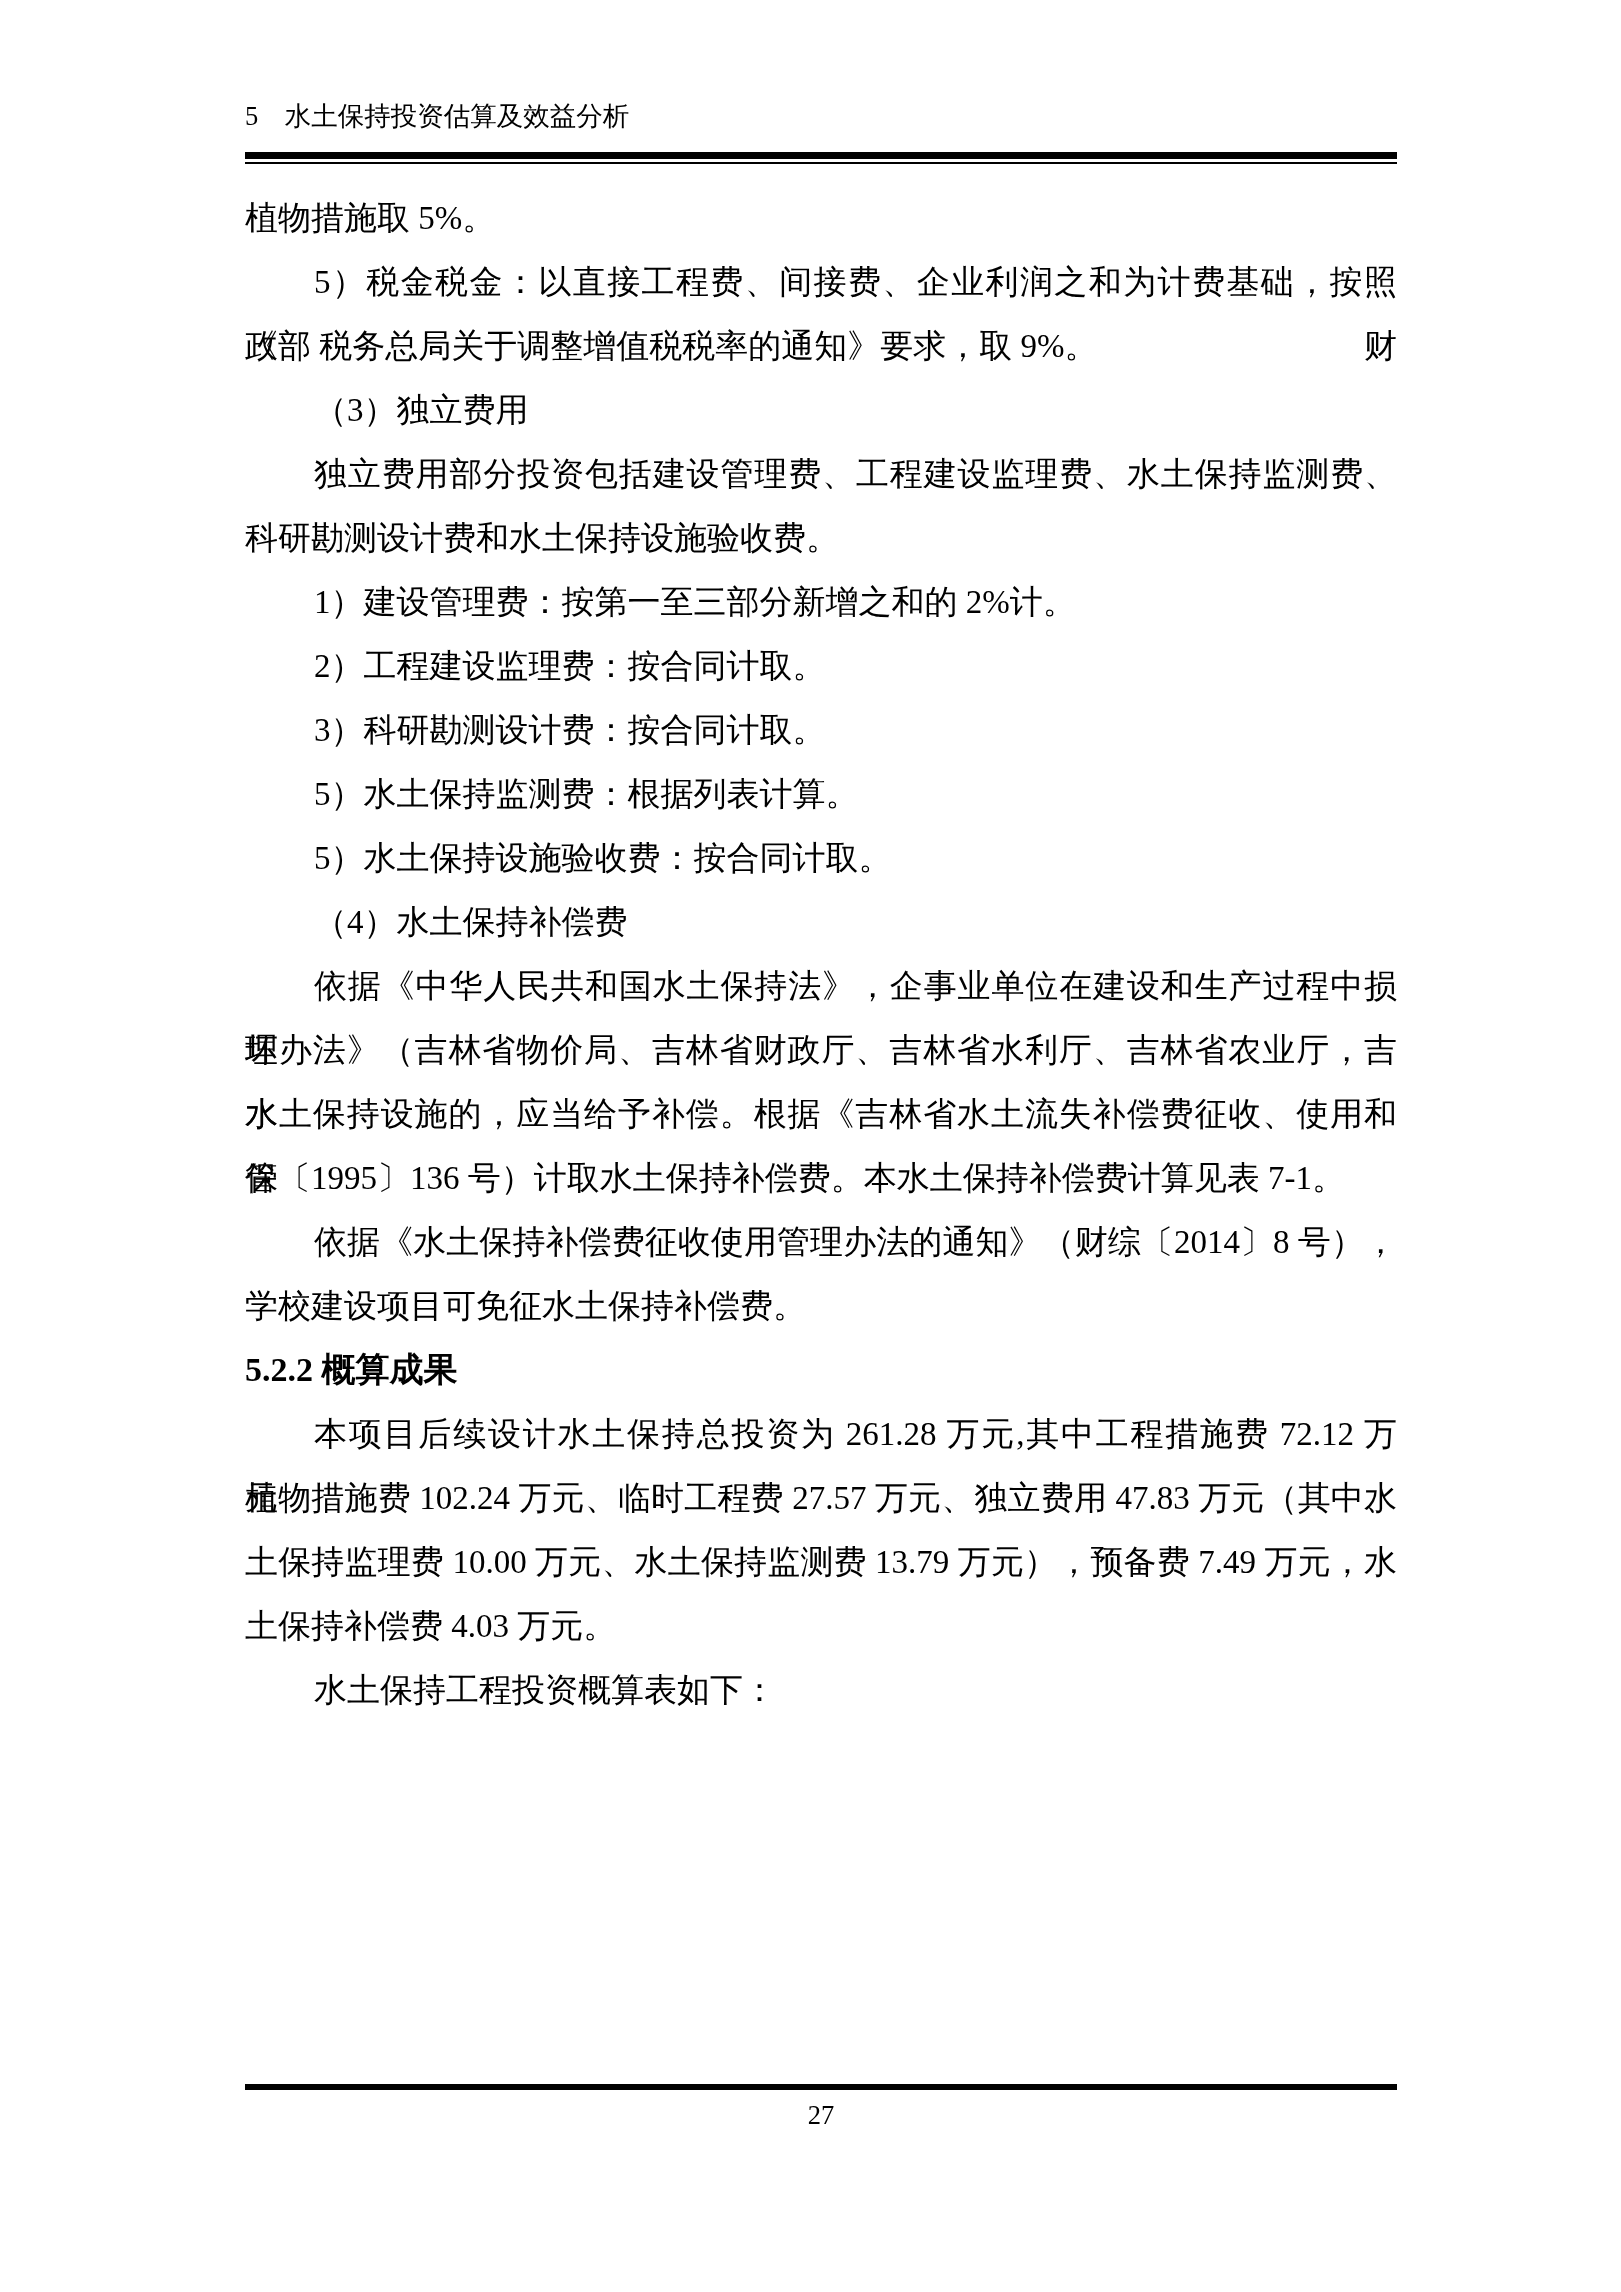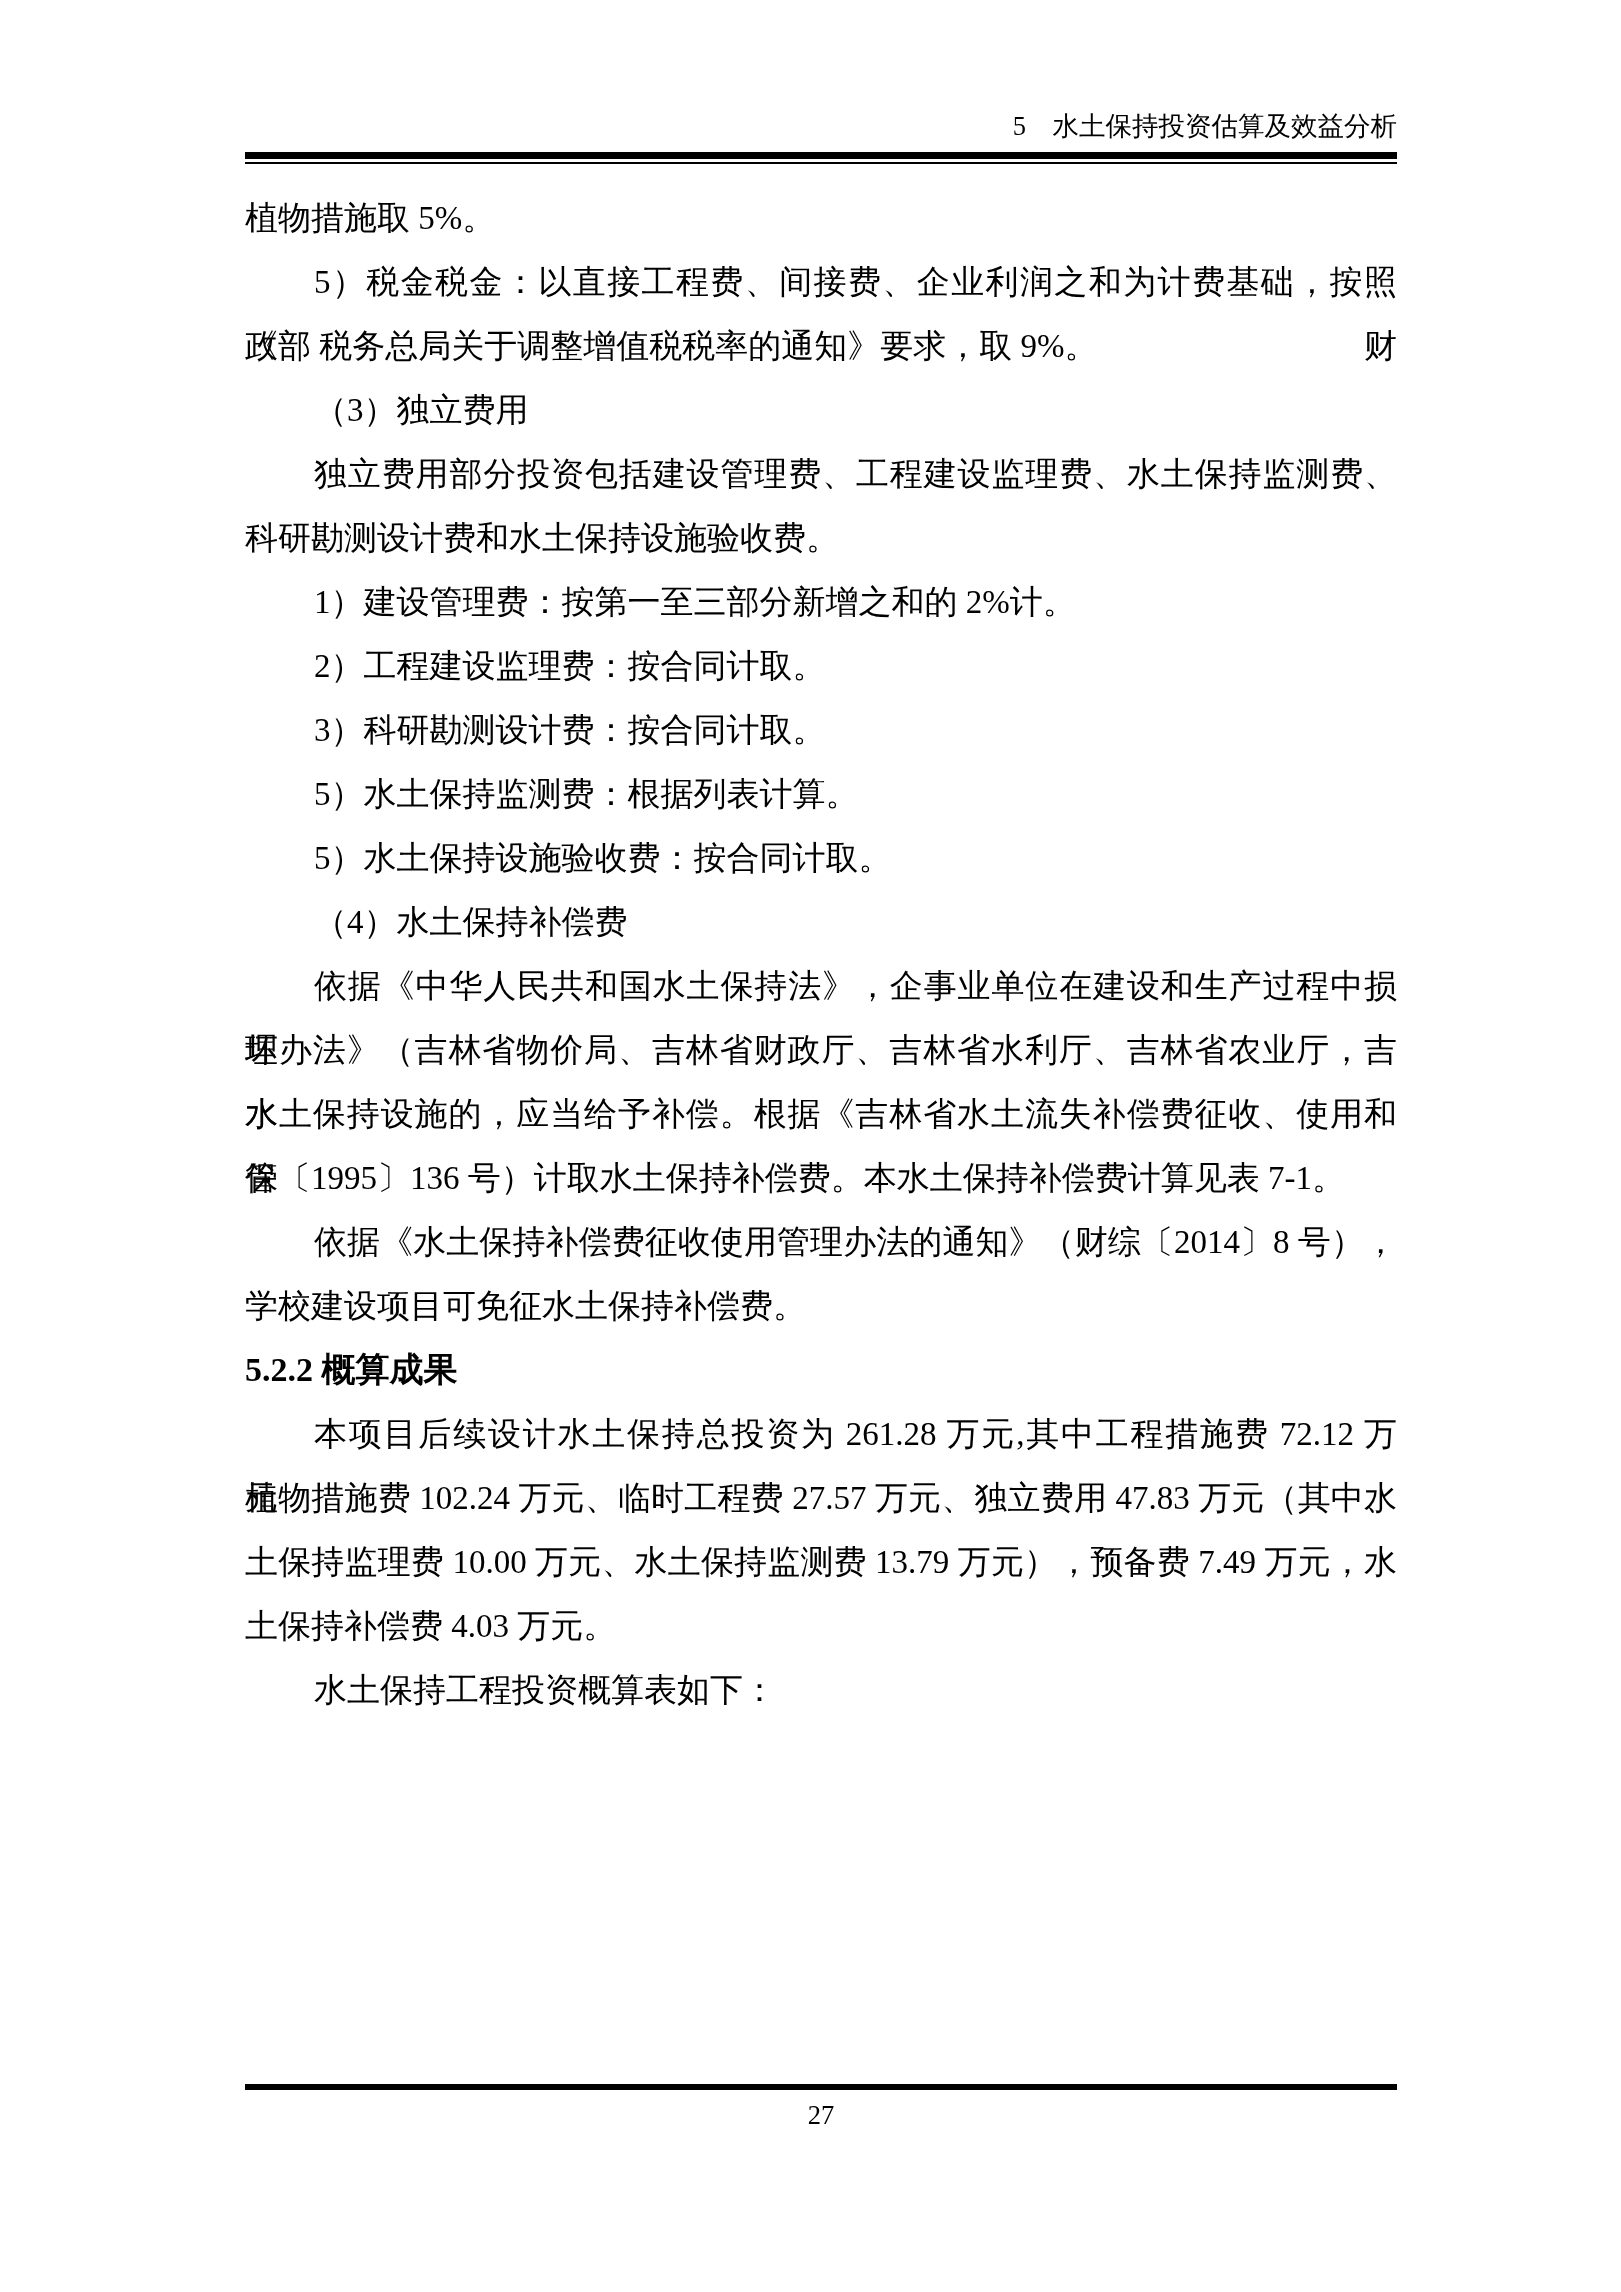--- a/index.html
+++ b/index.html
@@ -18,24 +18,24 @@
   }
   
   .header {
     position: absolute;
     left: 245px;
     width: 1152px;
     top: 0;
   }
   .header-title {
     position: absolute;
-    top: 110px;
+    top: 100px;
     left: 0;
     width: 100%;
-    text-align: right;
+    text-align: left;
     font-size: 26.5px;
     line-height: 33px;
     white-space: pre;
   }
   .header-rule-thick {
     position: absolute;
     top: 152px;
     left: 0;
     width: 100%;
     height: 6.9px;

